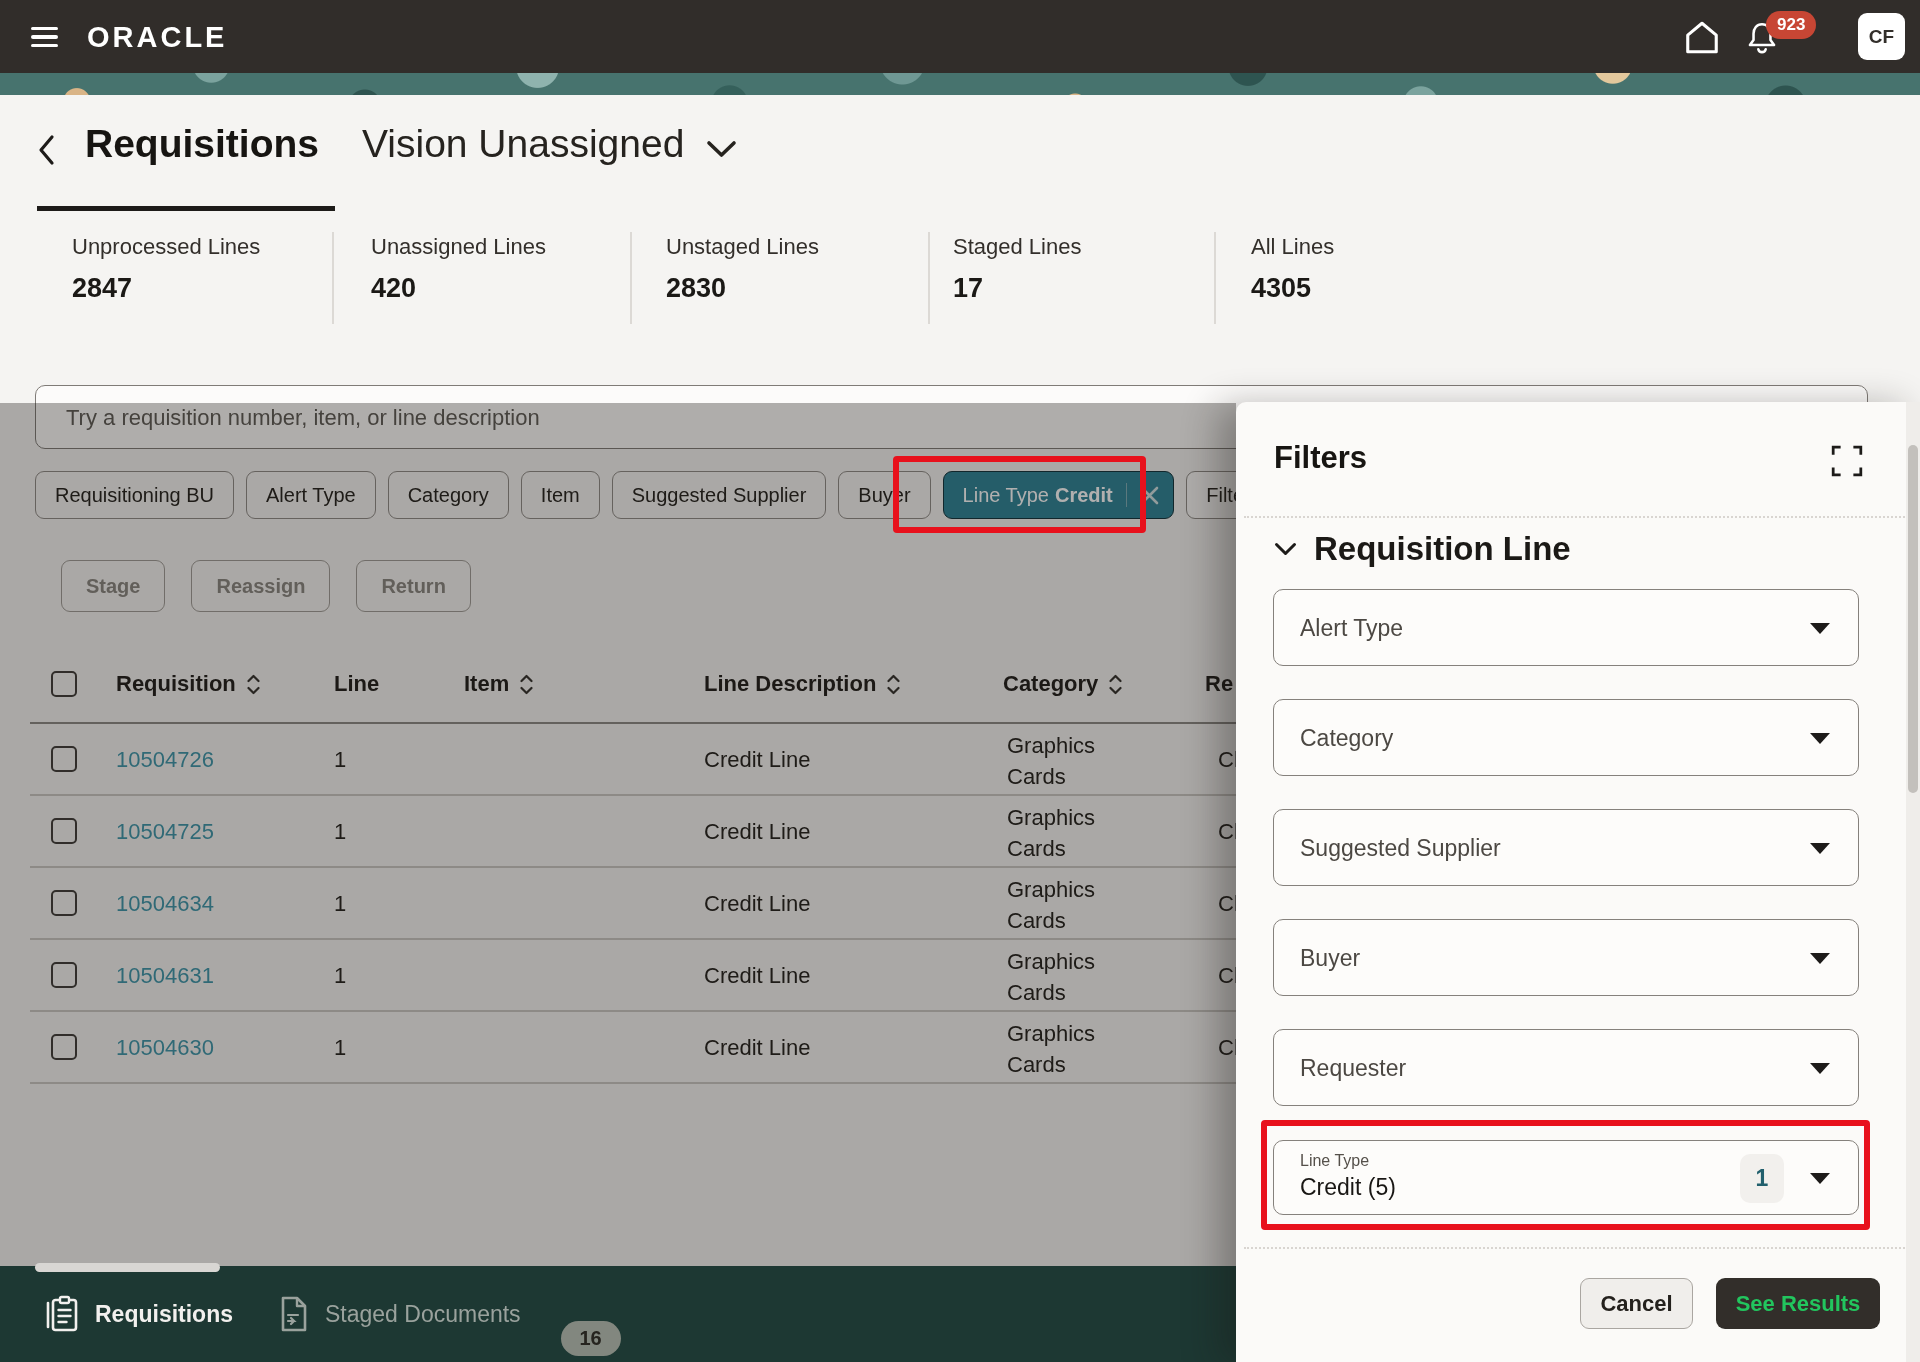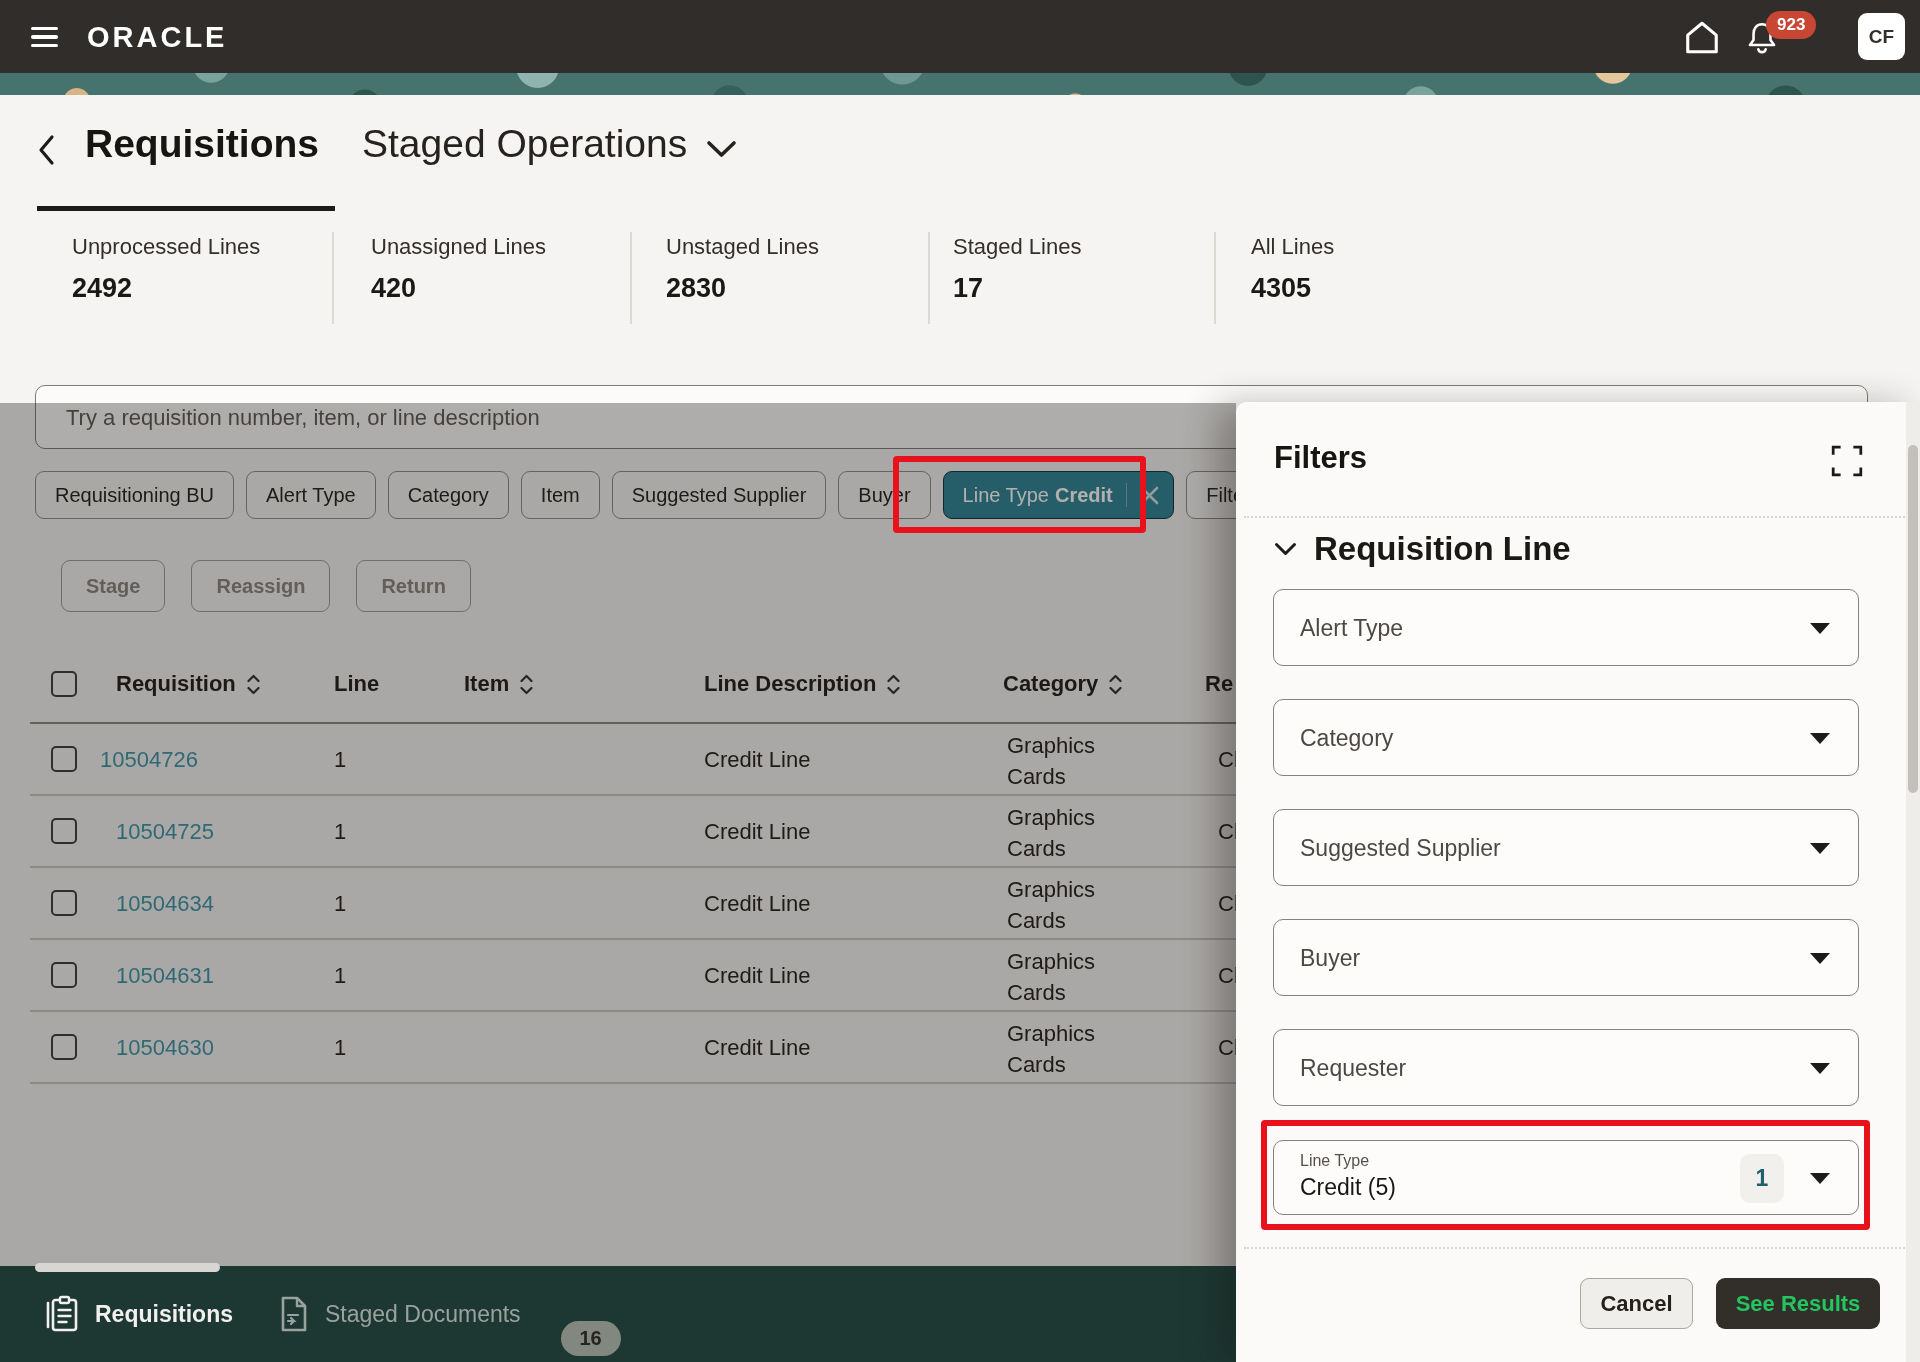--- a/index.html
+++ b/index.html
@@ -139,32 +139,32 @@
 </div>
 
 <div class="deco"></div>
 
 <div class="abs back">
   <svg width="22" height="32" viewBox="0 0 22 32">
       <polyline points="16,3 5,16 16,29" fill="none" stroke="#1d1b19" stroke-width="3.2" stroke-linecap="round" stroke-linejoin="round"></polyline>
     </svg>
 </div>
 <div class="abs page-title">Requisitions</div>
-<div class="abs bu-label">Staged Operations</div>
+<div class="abs bu-label">Vision Unassigned</div>
 <div class="abs bu-chev">
   <svg width="31" height="19" viewBox="0 0 31 19">
       <polyline points="3,3 15.5,15 28,3" fill="none" stroke="#26231f" stroke-width="3.6" stroke-linecap="round" stroke-linejoin="round"></polyline>
     </svg>
 </div>
 <div class="abs title-underline"></div>
 
 <div id="stats">
     <div class="stat" style="left: 72px;">
       <div class="lbl">Unprocessed Lines</div>
-      <div class="val">2492</div>
+      <div class="val">2847</div>
     </div>
     <div class="stat" style="left: 371px;">
       <div class="lbl">Unassigned Lines</div>
       <div class="val">420</div>
     </div>
     <div class="stat" style="left: 666px;">
       <div class="lbl">Unstaged Lines</div>
       <div class="val">2830</div>
     </div>
     <div class="stat" style="left: 953px;">
@@ -263,21 +263,21 @@
           <polyline points="1.5,7 6.5,2 11.5,7" fill="none" stroke="#35322e" stroke-width="2.2" stroke-linecap="round" stroke-linejoin="round"></polyline>
           <polyline points="1.5,14 6.5,19 11.5,14" fill="none" stroke="#35322e" stroke-width="2.2" stroke-linecap="round" stroke-linejoin="round"></polyline>
         </svg>
       </span>
     </div>
     <div class="th" style="left: 1205px;">
       <span>Re</span>
     </div>
     <div class="rowline head" style="top: 722px;"></div>
     <div class="checkbox" style="left: 51px; top: 746px;"></div>
-    <div class="td link" style="left: 100px; top: 747px;">10504726</div>
+    <div class="td link" style="left: 116px; top: 747px;">10504726</div>
     <div class="td " style="left: 334px; top: 747px;">1</div>
     <div class="td " style="left: 704px; top: 747px;">Credit Line</div>
     <div class="td wrap" style="left: 1007px; top: 730px;">Graphics Cards</div>
     <div class="td " style="left: 1218px; top: 747px;">Cl</div>
     <div class="rowline" style="top: 794px;"></div>
     <div class="checkbox" style="left: 51px; top: 818px;"></div>
     <div class="td link" style="left: 116px; top: 819px;">10504725</div>
     <div class="td " style="left: 334px; top: 819px;">1</div>
     <div class="td " style="left: 704px; top: 819px;">Credit Line</div>
     <div class="td wrap" style="left: 1007px; top: 802px;">Graphics Cards</div>

